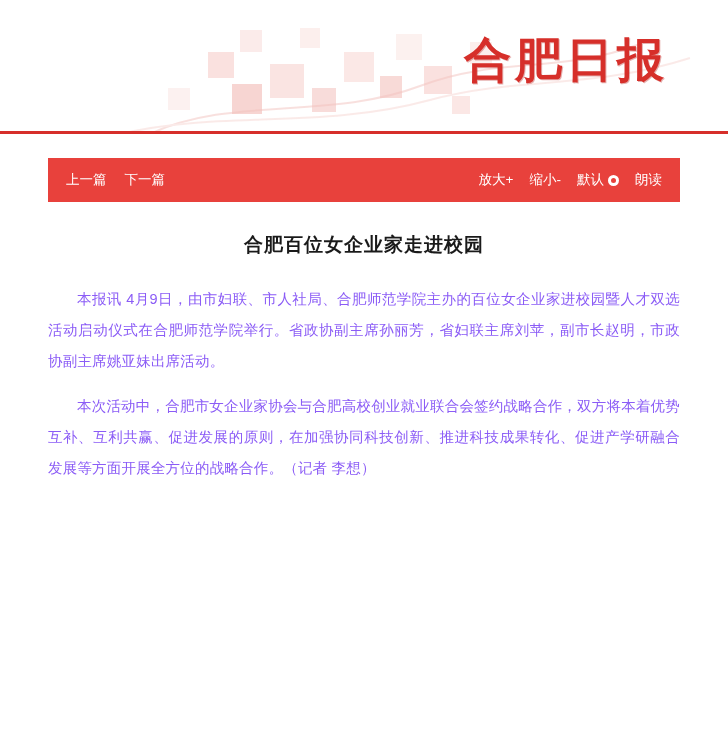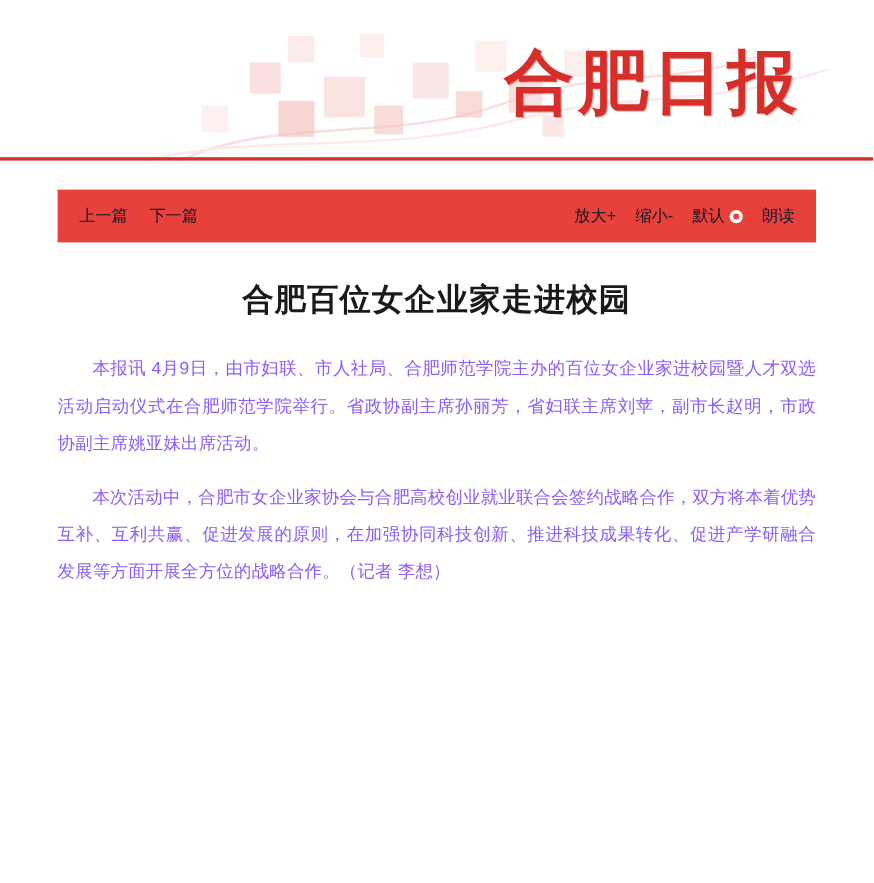--- a/index.html
+++ b/index.html
@@ -26,23 +26,23 @@
     position: absolute;
     top: 0;
     left: 0;
     width: 728px;
     height: 134px;
   }
   .masthead-title {
     position: absolute;
     right: 60px;
     top: 40px;
-    font-family: Liberation Sans, sans-serif;
+    font-family: Liberation Mono, monospace;
     font-weight: bold;
-    font-size: 58px;
+    font-size: 47px;
     letter-spacing: 4px;
     color: #d62f2a;
     line-height: 1;
     white-space: nowrap;
     text-shadow: 1px 1px 0 rgba(180,30,26,0.35);
   }
   .masthead-rule {
     position: absolute;
     left: 0;
     bottom: 0;
@@ -70,21 +70,21 @@
     align-items: center;
     gap: 18px;
   }
   .toolbar-right {
     display: flex;
     align-items: center;
     gap: 16px;
     justify-content: center;
   }
   .toolbar a, .toolbar .tool-item {
-    color: #0f172a;
+    color: #ffffff;
     text-decoration: none;
     cursor: pointer;
     white-space: nowrap;
     display: inline-flex;
     align-items: center;
     gap: 3px;
   }
   .default-dot {
     display: inline-block;
     width: 11px;
@@ -106,21 +106,21 @@
   }
 
   
   .article {
     margin: 0 48px;
     padding-top: 30px;
   }
   .headline {
     font-family: Liberation Sans, sans-serif;
     font-weight: bold;
-    font-size: 26px;
+    font-size: 19px;
     color: #1a1a1a;
     text-align: center;
     letter-spacing: 1px;
     margin: 0 0 26px 0;
   }
   .body-text p {
     font-size: 14.5px;
     line-height: 31px;
     color: #8b5cf6;
     margin: 0 0 14px 0;

